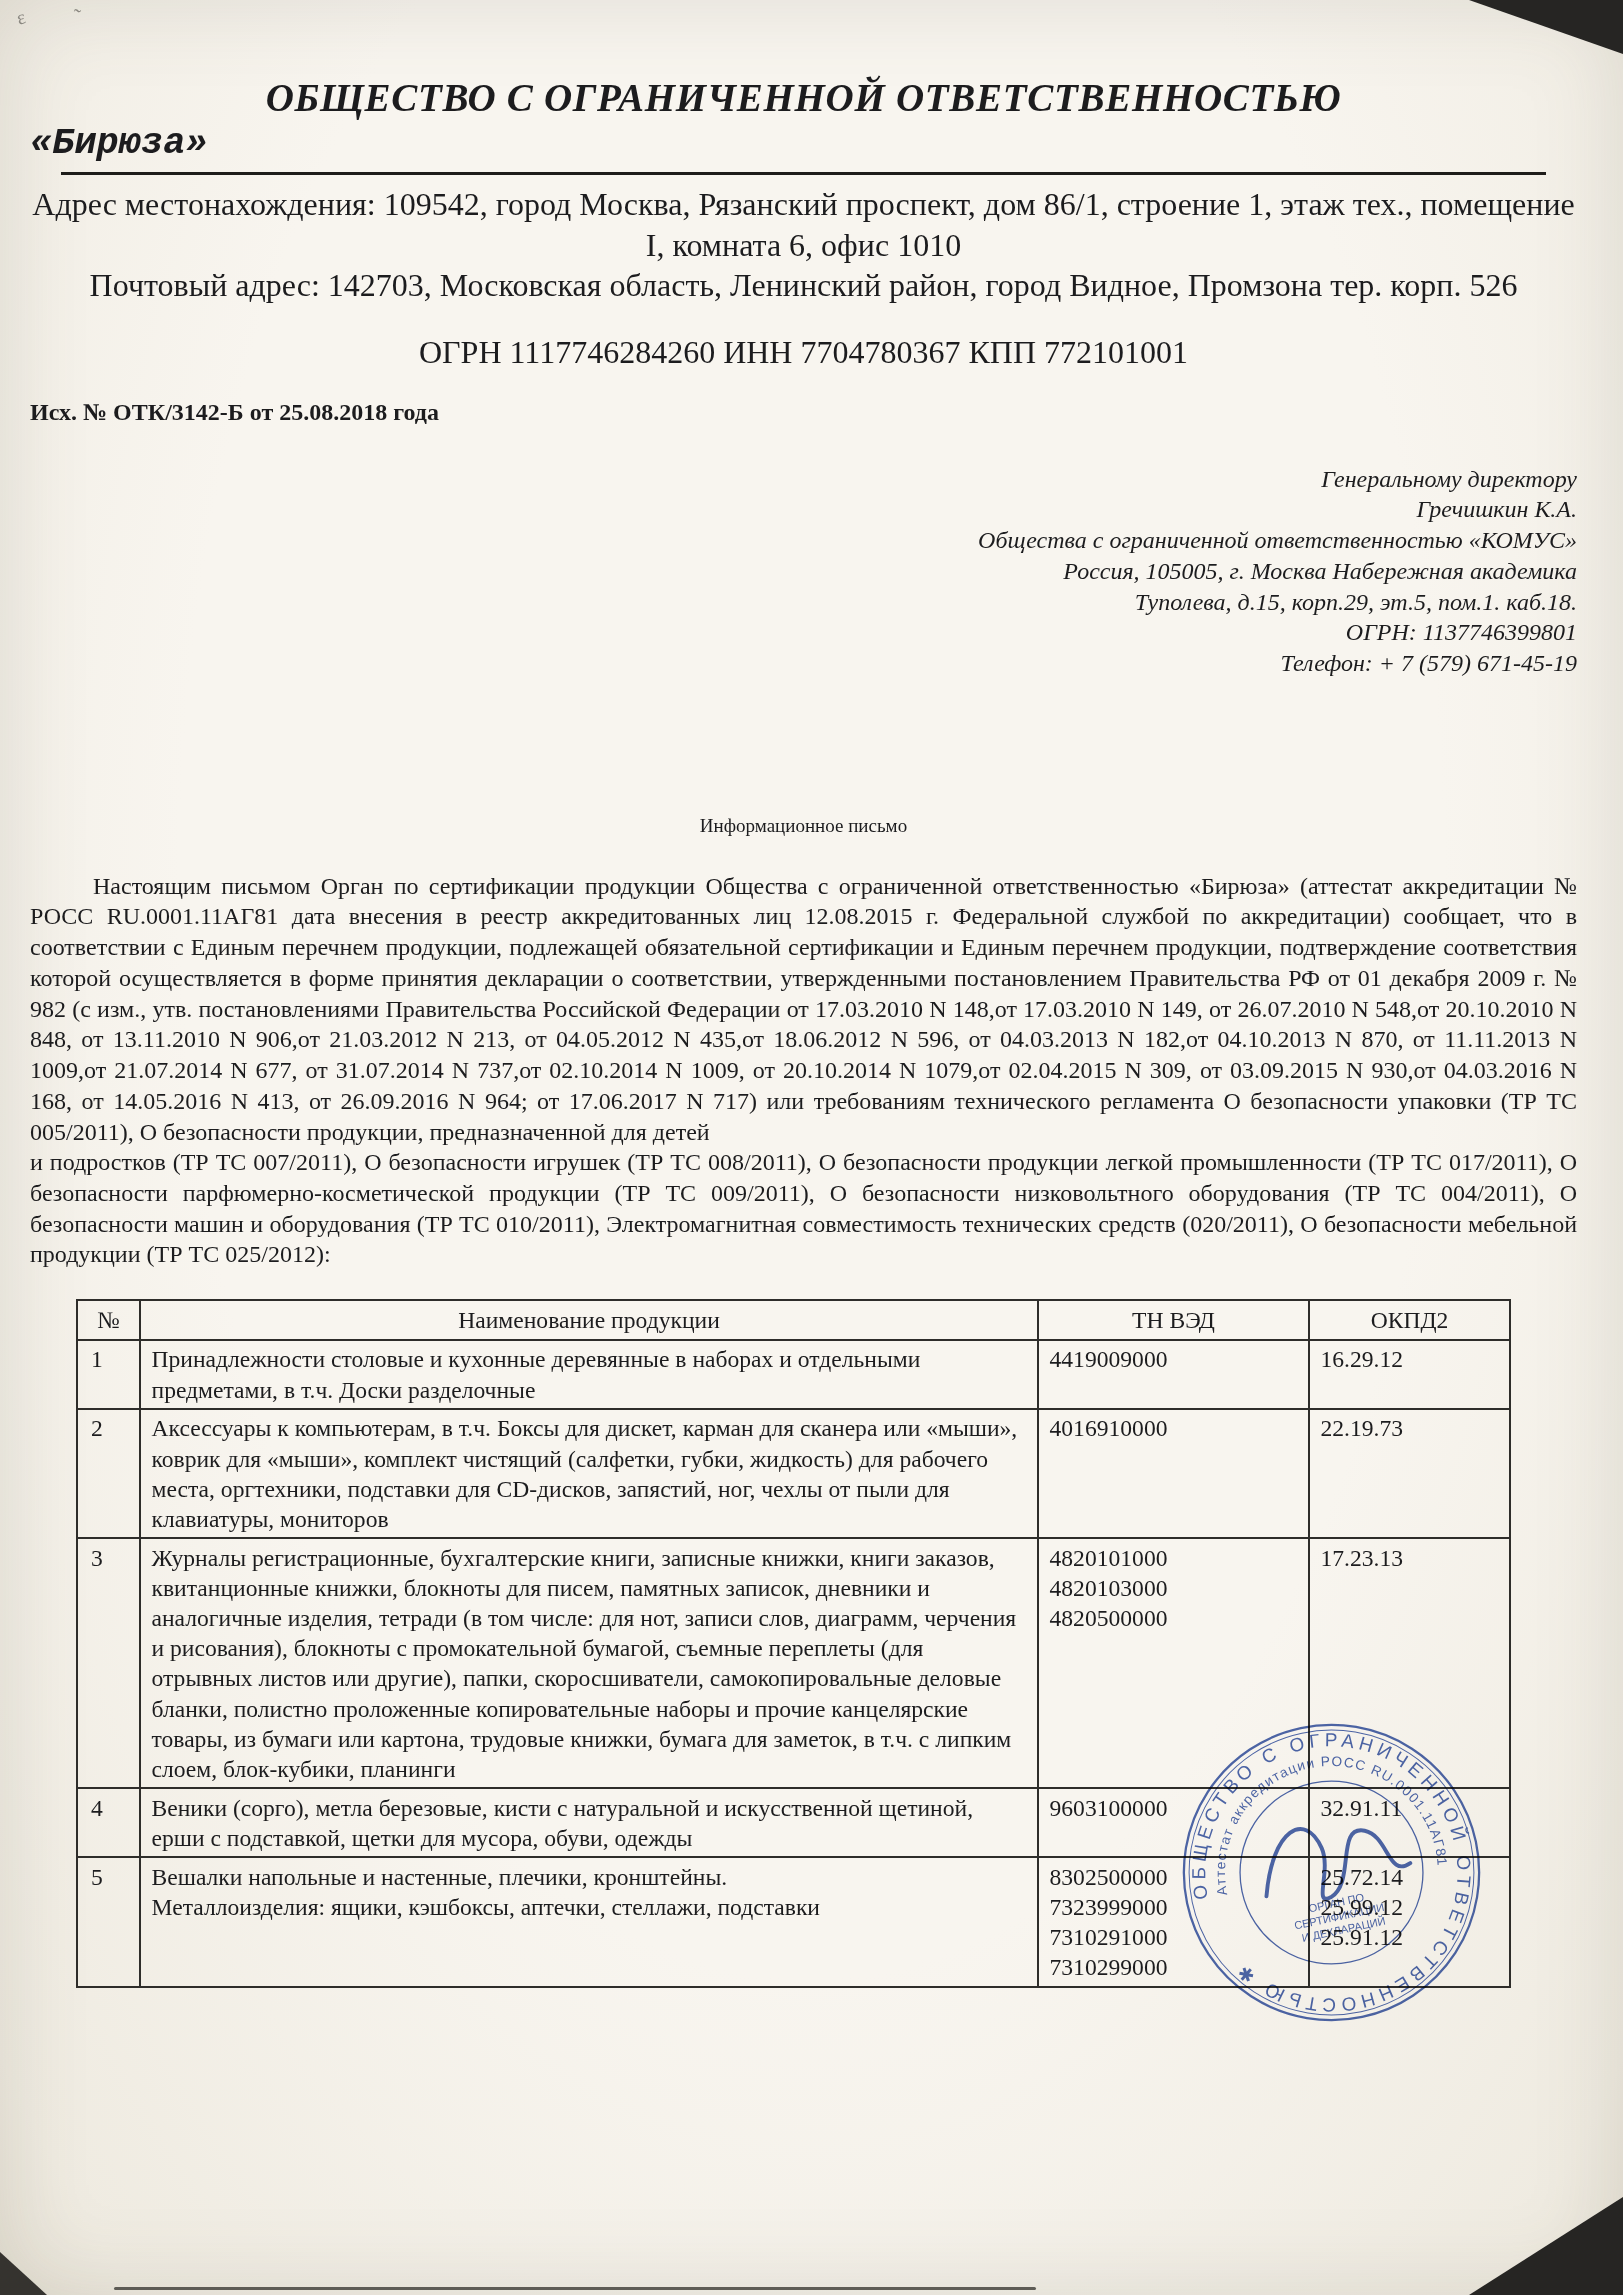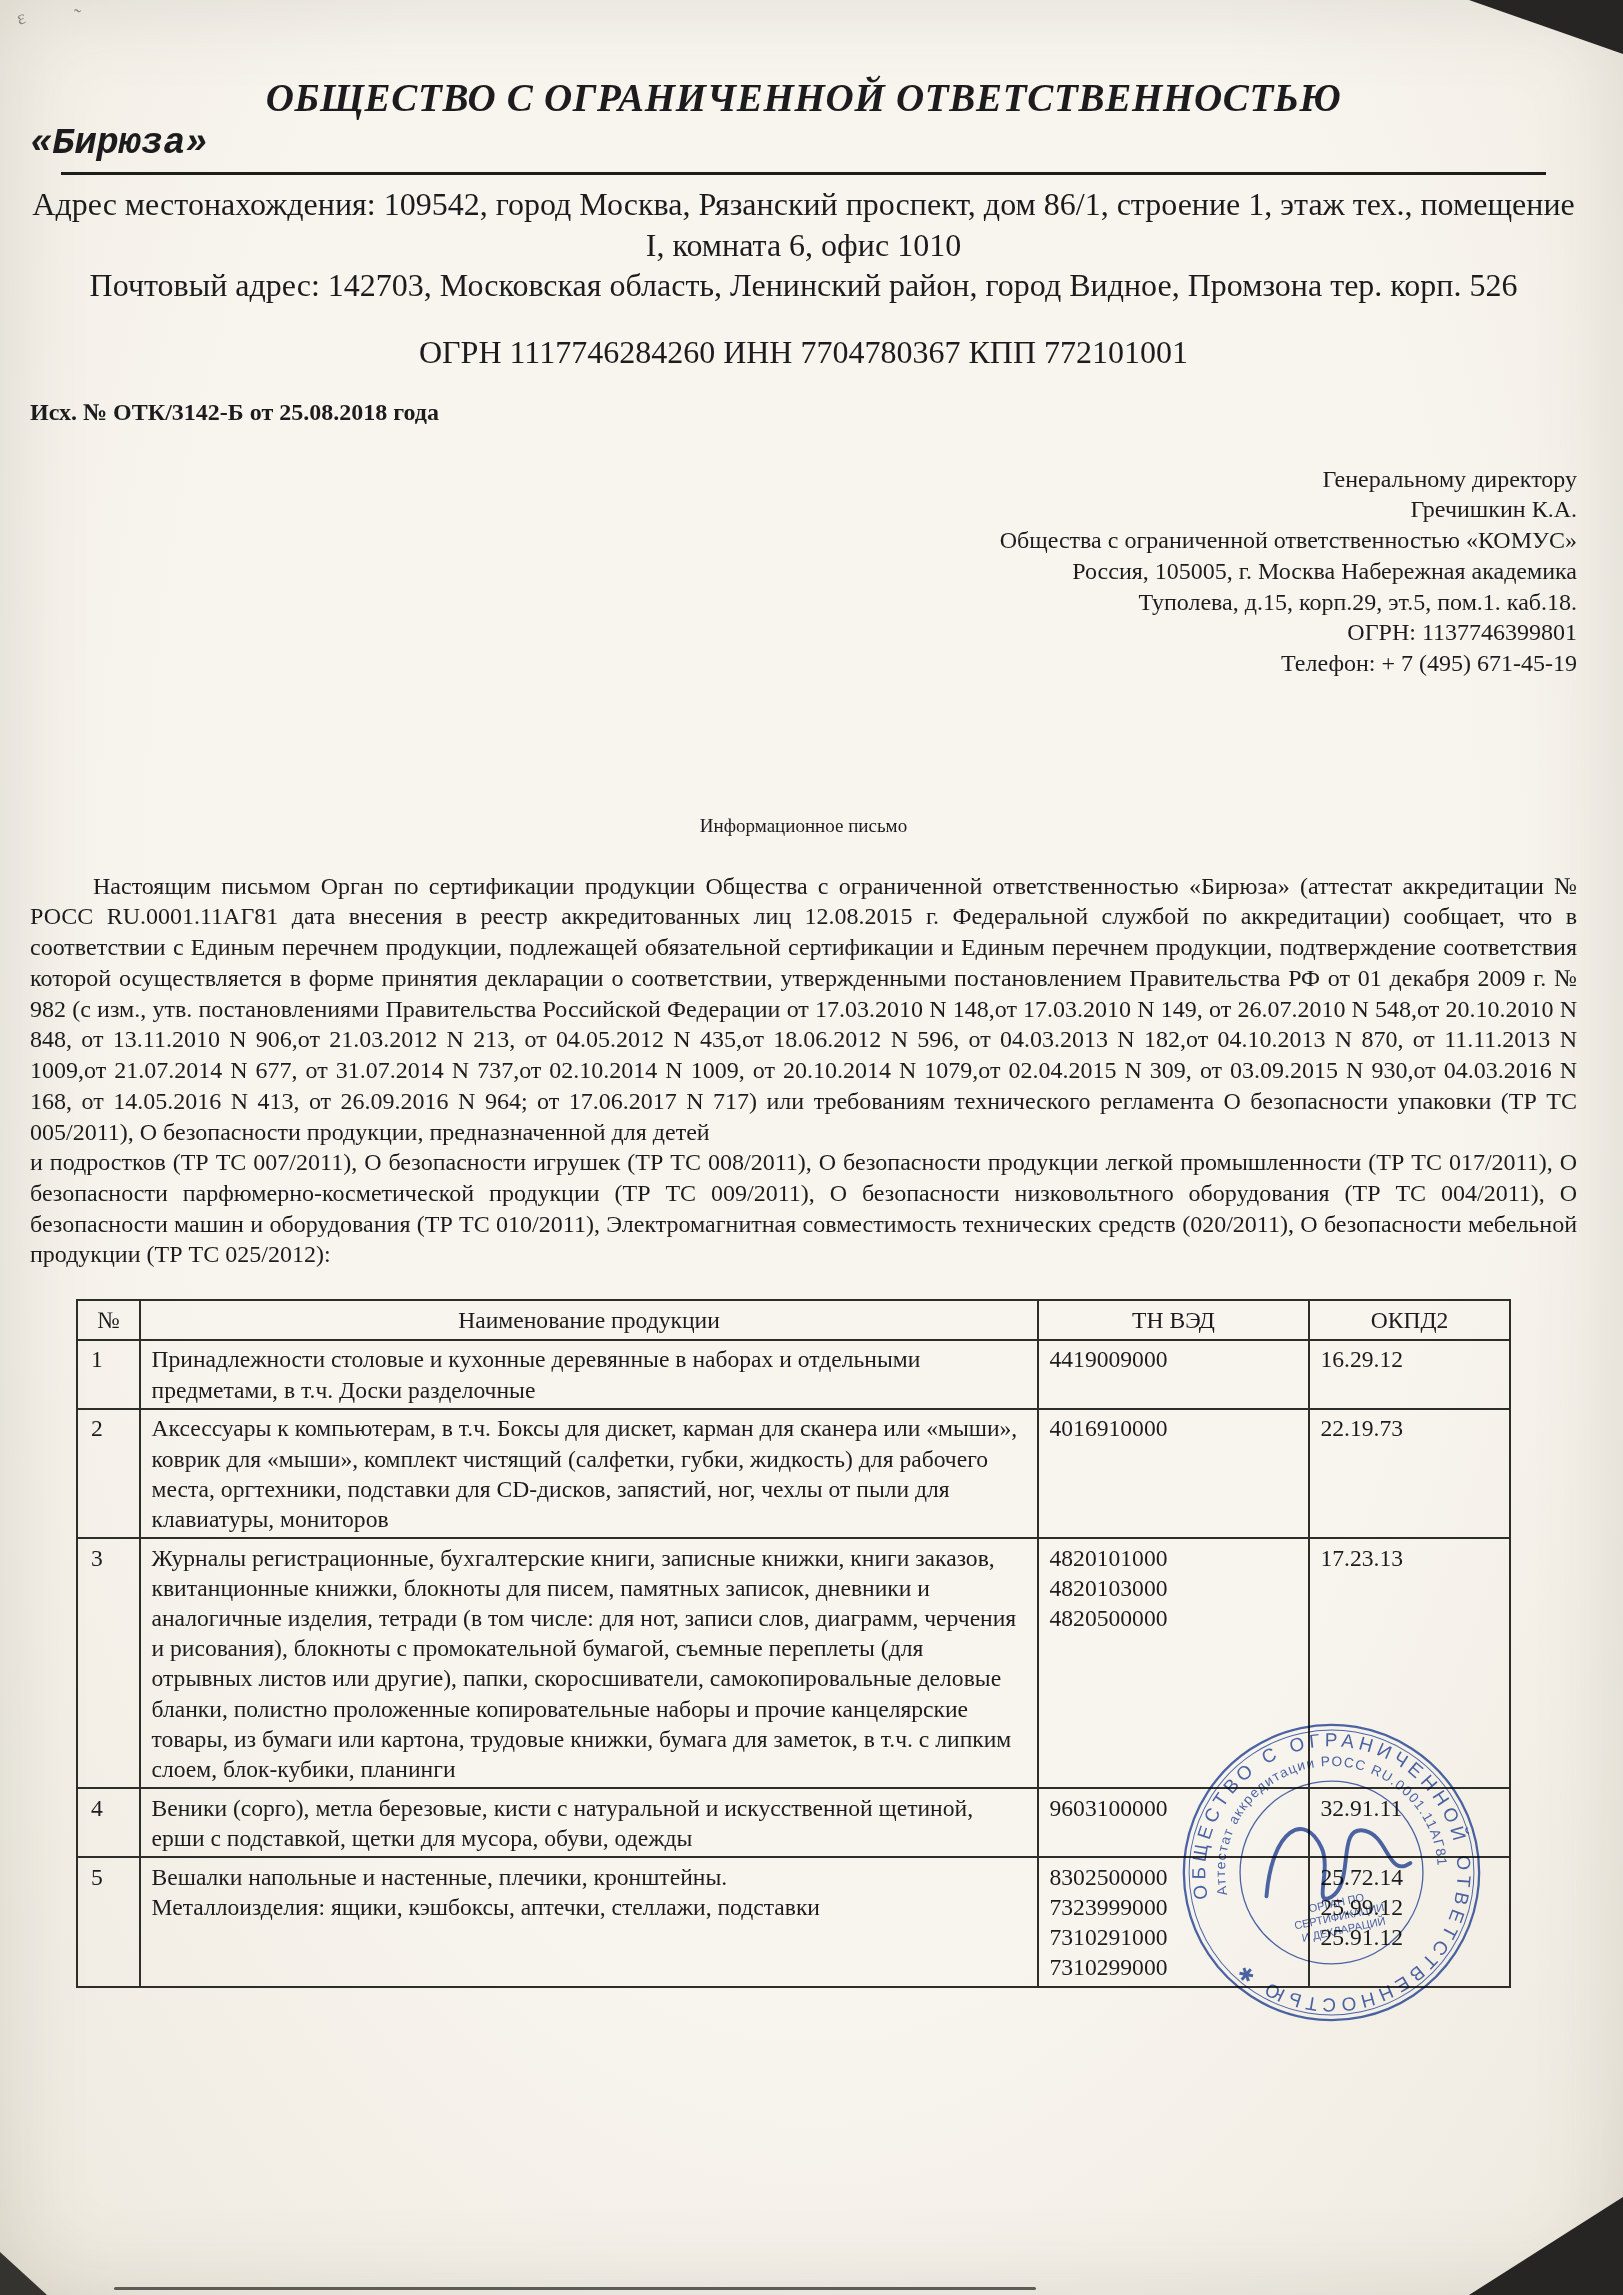--- a/index.html
+++ b/index.html
@@ -17,21 +17,21 @@
 
   
   .org1 { text-align:center; font-weight:bold; font-style:italic; font-size:39px; line-height:1.15; letter-spacing:0.7px; }
   .org2 { text-align:left; font-weight:bold; font-style:italic; font-size:37px; line-height:1.2;font-family:Liberation Mono, monospace; }
   .rule { height:3.3px; background:#1e1d1a; margin:6.5px auto 9.2px auto; width:96%; }
   .addr { text-align:center; font-size:32px; line-height:1.27; }
   .addr.reg { margin-top:26px; }
 
   .ref { margin-top:26px; font-size:24px;font-weight:bold; }
 
-  .recipient { margin-top:38px; text-align:right; font-size:24px; line-height:1.28; }
+  .recipient { margin-top:38px; text-align:right; font-size:24px; line-height:1.28;font-style:italic; }
 
   .title { margin-top:136px; text-align:center; font-size:19px; }
 
   .par { margin-top:34px; font-size:24px; line-height:1.28; text-align:justify; }
   .par.p1 { text-indent:63px; }
   .par.p2 { margin-top:0; }
 
   
   table.products { border-collapse:collapse; table-layout:fixed; width:1433px; margin:29px 0 0 46px; font-size:23.6px; }
   col.c0 { width:63px; } col.c1 { width:898px; } col.c2 { width:271px; } col.c3 { width:201px; }
@@ -82,21 +82,21 @@
 
   <div class="ref">Исх. № ОТК/3142-Б от 25.08.2018 года</div>
 
   <div class="recipient">
     <div>Генеральному директору</div>
     <div>Гречишкин К.А.</div>
     <div>Общества с ограниченной ответственностью «КОМУС»</div>
     <div>Россия, 105005, г. Москва Набережная академика</div>
     <div>Туполева, д.15, корп.29, эт.5, пом.1. каб.18.</div>
     <div>ОГРН: 1137746399801</div>
-    <div>Телефон: + 7 (495) 671-45-19</div>
+    <div>Телефон: + 7 (579) 671-45-19</div>
   </div>
 
   <div class="title">Информационное письмо</div>
 
   <p class="par p1">Настоящим письмом Орган по сертификации продукции Общества с ограниченной ответственностью «Бирюза» (аттестат аккредитации № РОСС RU.0001.11АГ81 дата внесения в реестр аккредитованных лиц 12.08.2015 г. Федеральной службой по аккредитации) сообщает, что в соответствии с Единым перечнем продукции, подлежащей обязательной сертификации и Единым перечнем продукции, подтверждение соответствия которой осуществляется в форме принятия декларации о соответствии, утвержденными постановлением Правительства РФ от 01 декабря 2009 г. № 982 (с изм., утв. постановлениями Правительства Российской Федерации от 17.03.2010 N 148,от 17.03.2010 N 149, от 26.07.2010 N 548,от 20.10.2010 N 848, от 13.11.2010 N 906,от 21.03.2012 N 213, от 04.05.2012 N 435,от 18.06.2012 N 596, от 04.03.2013 N 182,от 04.10.2013 N 870, от 11.11.2013 N 1009,от 21.07.2014 N 677, от 31.07.2014 N 737,от 02.10.2014 N 1009, от 20.10.2014 N 1079,от 02.04.2015 N 309, от 03.09.2015 N 930,от 04.03.2016 N 168, от 14.05.2016 N 413, от 26.09.2016 N 964; от 17.06.2017 N 717) или требованиям технического регламента О безопасности упаковки (ТР ТС 005/2011), О безопасности продукции, предназначенной для детей</p>
   <p class="par p2">и подростков (ТР ТС 007/2011), О безопасности игрушек (ТР ТС 008/2011), О безопасности продукции легкой промышленности (ТР ТС 017/2011), О безопасности парфюмерно-косметической продукции (ТР ТС 009/2011), О безопасности низковольтного оборудования (ТР ТС 004/2011), О безопасности машин и оборудования (ТР ТС 010/2011), Электромагнитная совместимость технических средств (020/2011), О безопасности мебельной продукции (ТР ТС 025/2012):</p>
 
   <table class="products">
     <colgroup>
         <col class="c0">

